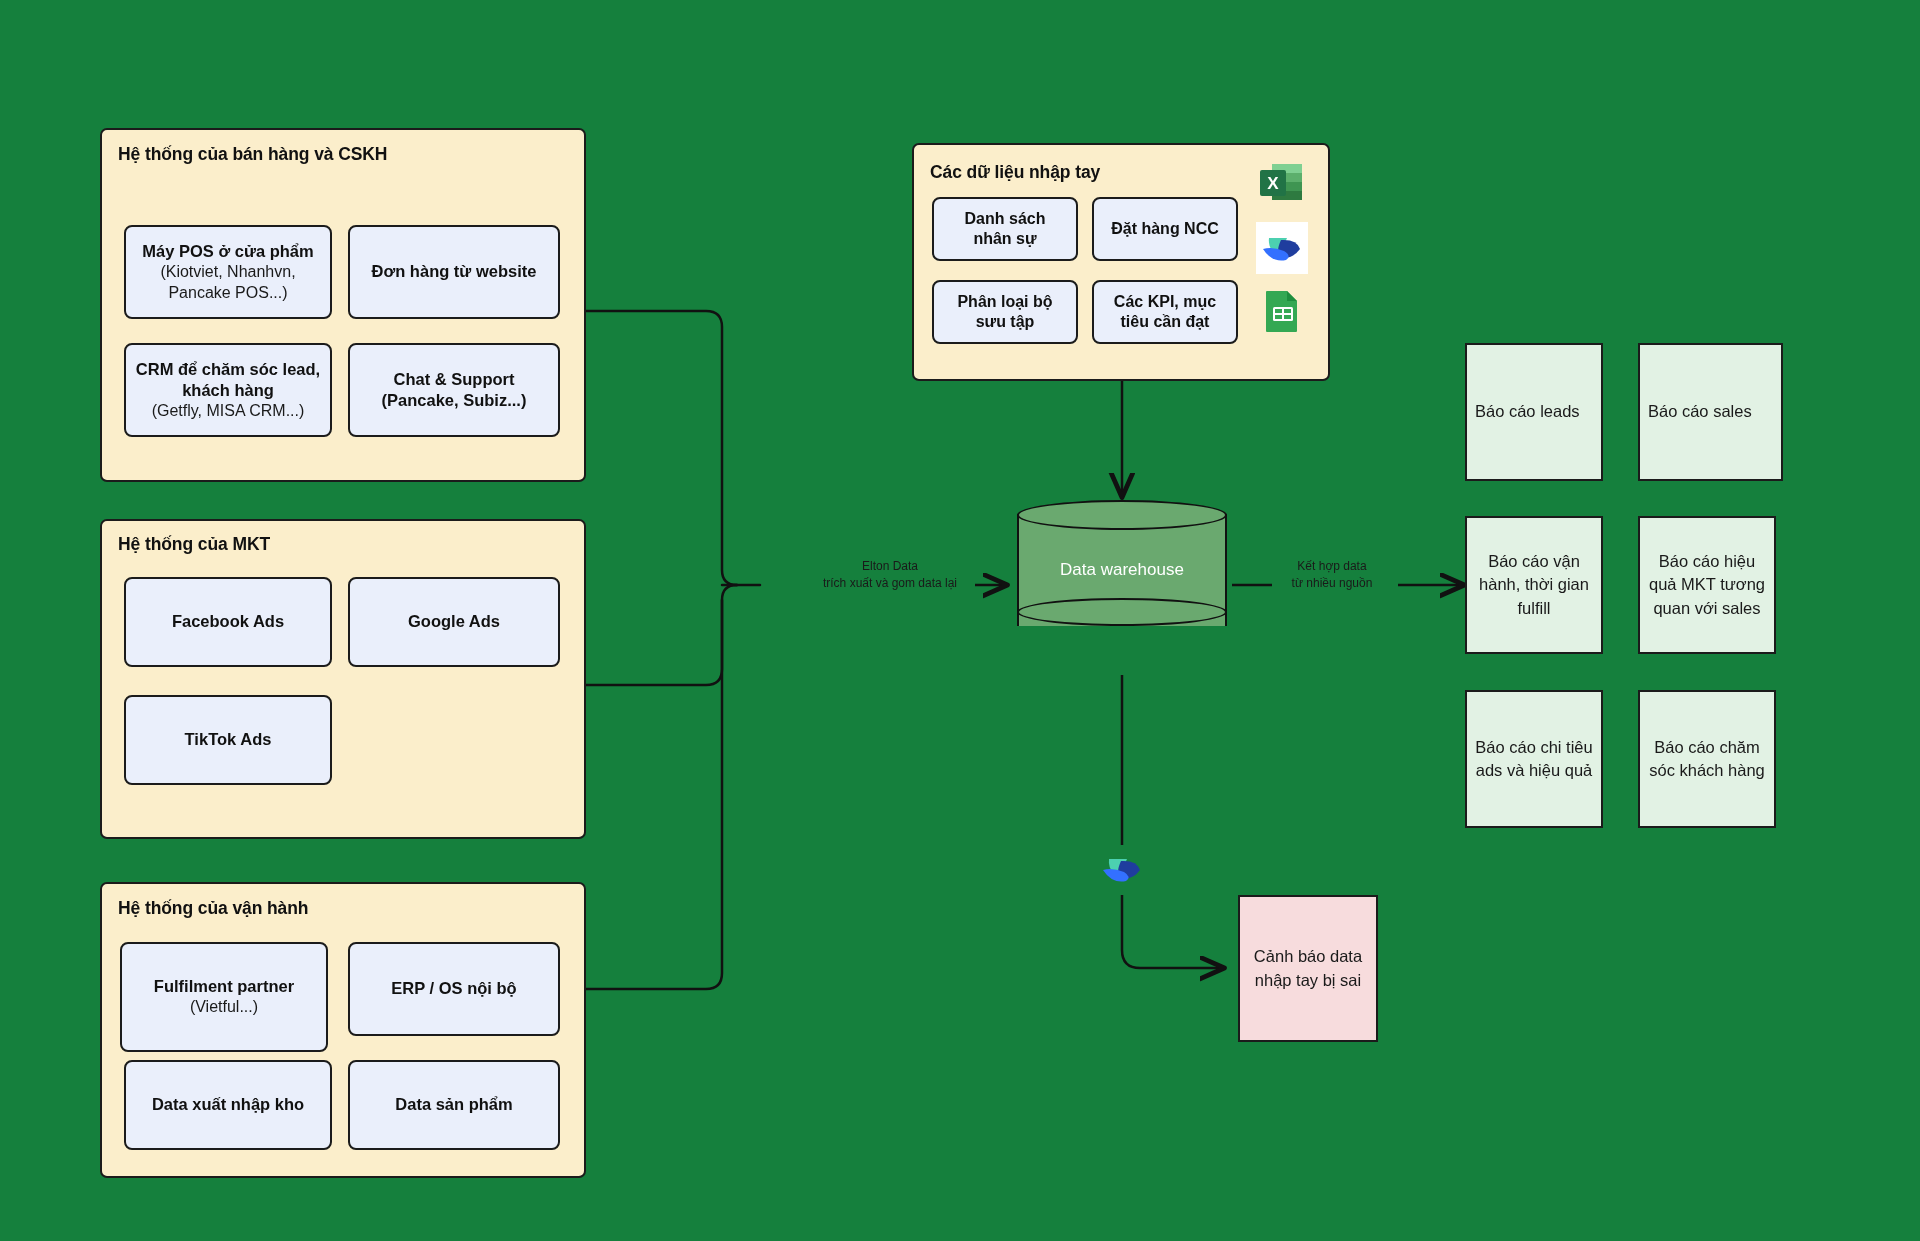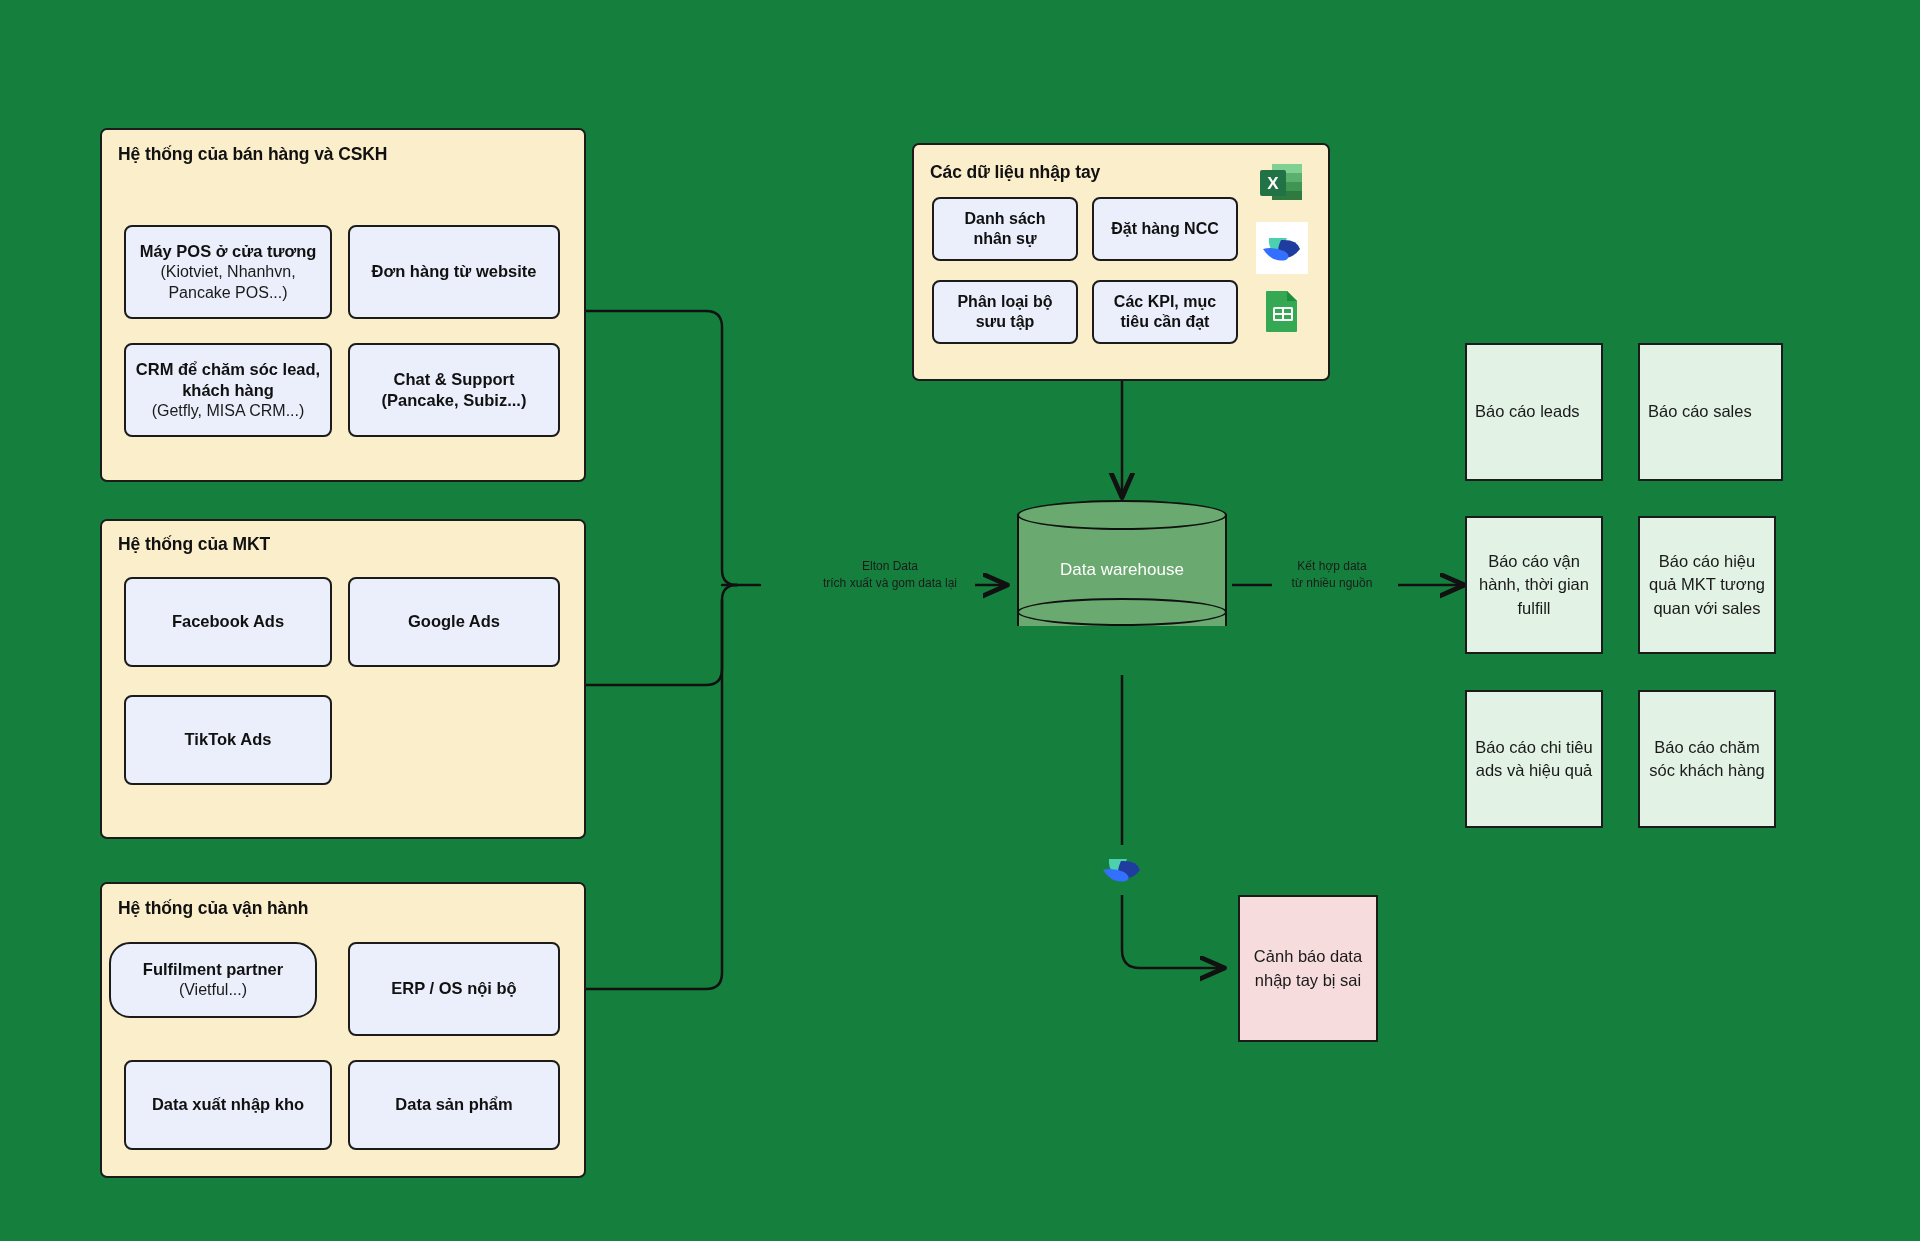--- a/index.html
+++ b/index.html
@@ -195,21 +195,21 @@
 
     <path d="M1122,675 L1122,845" fill="none" stroke="#111" stroke-width="2.5"></path>
     <path d="M1122,895 L1122,950 Q1122,968 1140,968 L1222,968" fill="none" stroke="#111" stroke-width="2.5" marker-end="url(#arrow)"></path>
   </svg>
 
   <div class="group" style="left:100px; top:128px; width:486px; height:354px;">
   </div>
   <div class="group-title" style="left:118px; top:144px;">Hệ thống của bán hàng và CSKH</div>
 
   <div class="node" style="left:124px; top:225px; width:208px; height:94px;">
-    <div class="main">Máy POS ở cửa tương</div>
+    <div class="main">Máy POS ở cửa phẩm</div>
     <div class="sub" style="white-space:pre-line;">(Kiotviet, Nhanhvn,
 Pancake POS...)</div>
   </div>
 
   <div class="node" style="left:348px; top:225px; width:212px; height:94px;">
     <div class="main">Đơn hàng từ website</div>
   </div>
 
   <div class="node" style="left:124px; top:343px; width:208px; height:94px;">
     <div class="main" style="white-space:pre-line;">CRM để chăm sóc lead,
@@ -235,21 +235,21 @@
   </div>
 
   <div class="node" style="left:124px; top:695px; width:208px; height:90px;">
     <div class="main">TikTok Ads</div>
   </div>
 
   <div class="group" style="left:100px; top:882px; width:486px; height:296px;">
   </div>
   <div class="group-title" style="left:118px; top:898px;">Hệ thống của vận hành</div>
 
-  <div class="node" style="left:109px; top:942px; width:208px; height:76px;border-radius:21px;">
+  <div class="node" style="left:120px; top:942px; width:208px; height:110px;">
     <div class="main">Fulfilment partner</div>
     <div class="sub">(Vietful...)</div>
   </div>
 
   <div class="node" style="left:348px; top:942px; width:212px; height:94px;">
     <div class="main">ERP / OS nội bộ</div>
   </div>
 
   <div class="node" style="left:124px; top:1060px; width:208px; height:90px;">
     <div class="main">Data xuất nhập kho</div>

